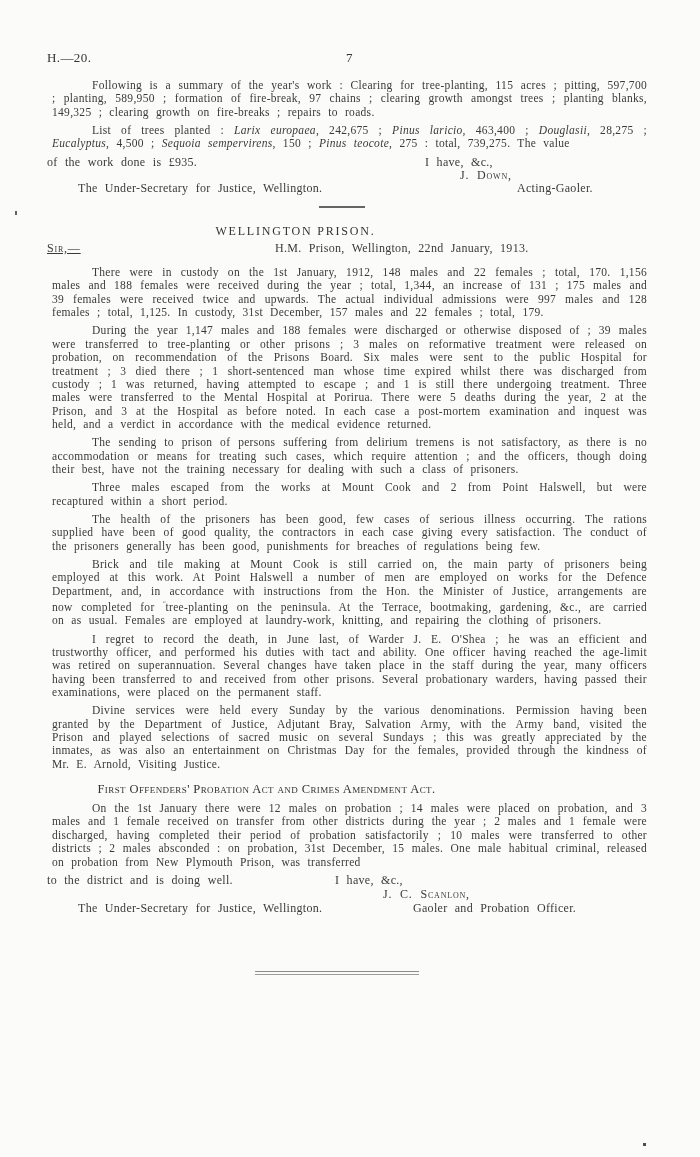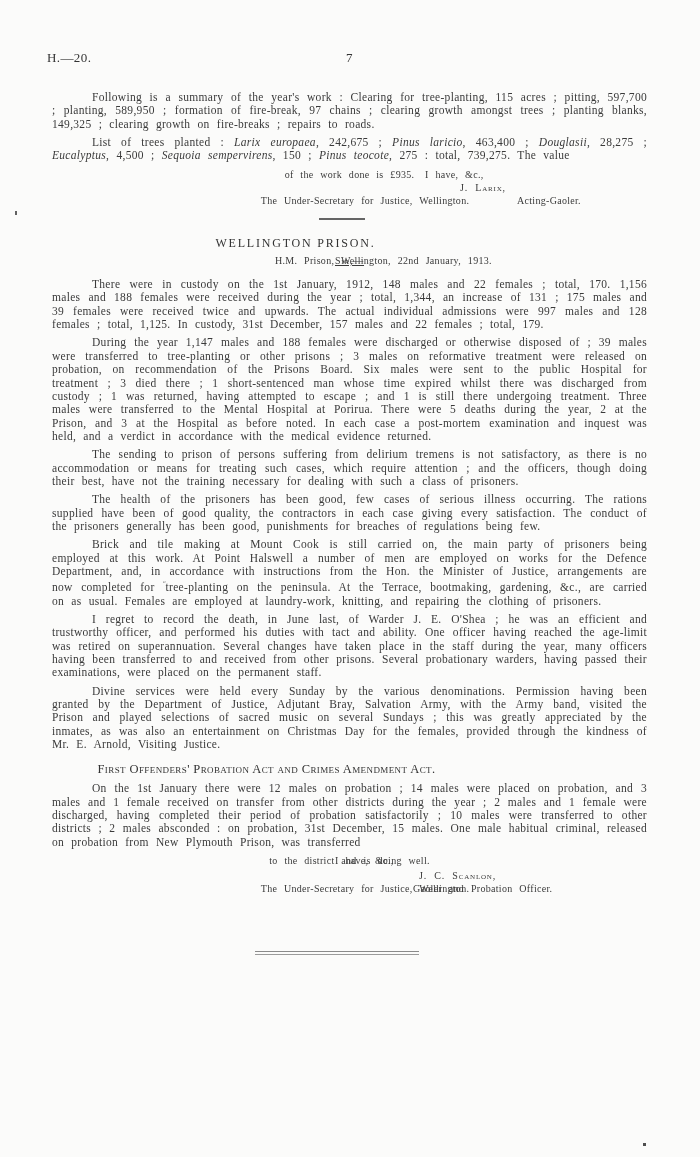--- a/index.html
+++ b/index.html
@@ -15,55 +15,54 @@
     overflow:hidden;
   }
   
   .page-header {
     display:grid;
     grid-template-columns:1fr auto 1fr;
     align-items:baseline;
     font-size:13px;
     letter-spacing:0.4px;
     color:#333;
-    margin-bottom:25px;
+    margin-bottom:13px;
   }
   .page-header .hdr-left { justify-self:start; }
   .page-header .hdr-center { justify-self:center; }
 
   p.body {
     margin:5px;
     font-size:11.5px;
     line-height:13.35px;
     letter-spacing:0.3px;
     word-spacing:4px;
     text-align:justify;
     color:#3a3a3a;
   }
   .indent { text-indent:40px; }
   .indent-lg { text-indent:58px; }
   .italic { font-style:italic; }
   .stray-mark { font-size:7px; vertical-align:5px; letter-spacing:0; }
 
   .line-rel {
     position:relative;
-    font-size:10px;
+    font-size:12px;
     line-height:13.35px;
     letter-spacing:0.3px;
     word-spacing:4px;
     height:13.35px;
     white-space:nowrap;
-    text-align:center;
   }
   .abs { position:absolute; top:0; }
   .pos-378 { left:378px; }
   .pos-413 { left:413px; }
   .pos-470 { left:470px; }
   .pos-288 { left:288px; }
-  .pos-336 { left:336px;margin-left:36px; }
+  .pos-336 { left:336px; }
   .pos-366 { left:366px; }
   .pos-228 { left:228px; }
   .addr-indent { padding-left:31px; }
   .smallcaps { font-variant:small-caps; letter-spacing:0.8px; }
 
   .dash-rule {
     width:46px; height:2px;
     background:#4a4a4a;
     margin:10px auto 0;
     transform:translateX(-8px);
@@ -112,39 +111,40 @@
   </div>
 
   <section>
     <p class="body indent">Following is a summary of the year's work :  Clearing for tree-planting, 115 acres ;  pitting, 597,700 ;  planting, 589,950 ;  formation of fire-break, 97 chains ;  clearing growth amongst trees ; planting blanks, 149,325 ;  clearing growth on fire-breaks ;  repairs to roads.</p>
     <p class="body indent"><span>List of trees planted :  </span><span class="italic">Larix europaea</span><span>, 242,675 ;  </span><span class="italic">Pinus laricio</span><span>, 463,400 ;  </span><span class="italic">Douglasii</span><span>, 28,275 ; </span><span class="italic">Eucalyptus</span><span>, 4,500 ;  </span><span class="italic">Sequoia sempervirens</span><span>, 150 ;  </span><span class="italic">Pinus teocote</span><span>, 275 :  total, 739,275.  The value</span></p>
     <div class="line-rel">
       <span>of the work done is £935.</span>
       <span class="abs pos-378">I have, &amp;c.,</span>
     </div>
     <div class="line-rel">
-      <span class="abs pos-413 smallcaps">J. Larix,</span>
+      <span class="abs pos-413 smallcaps">J. Down,</span>
     </div>
     <div class="line-rel">
       <span class="addr-indent">The Under-Secretary for Justice, Wellington.</span>
       <span class="abs pos-470">Acting-Gaoler.</span>
     </div>
   </section>
 
   <div class="dash-rule"></div>
 
   <section>
     <h2 class="section-title">WELLINGTON PRISON.</h2>
     <div class="line-rel salutation-row">
       <span class="smallcaps">Sir,—</span>
       <span class="abs pos-228">H.M. Prison, Wellington, 22nd January, 1913.</span>
     </div>
     <p class="body indent">There were in custody on the 1st January, 1912, 148 males and 22 females ;  total, 170. 1,156 males and 188 females were received during the year ;  total, 1,344, an increase of 131 ; 175 males and 39 females were received twice and upwards.  The actual individual admissions were 997 males and 128 females ;  total, 1,125.  In custody, 31st December, 157 males and 22 females ;  total, 179.</p>
     <p class="body indent">During the year 1,147 males and 188 females were discharged or otherwise disposed of ; 39 males were transferred to tree-planting or other prisons ;  3 males on reformative treatment were released on probation, on recommendation of the Prisons Board.  Six males were sent to the public Hospital for treatment ;  3 died there ;  1 short-sentenced man whose time expired whilst there was discharged from custody ;  1 was returned, having attempted to escape ;  and 1 is still there undergoing treatment.  Three males were transferred to the Mental Hospital at Porirua. There were 5 deaths during the year, 2 at the Prison, and 3 at the Hospital as before noted.  In each case a post-mortem examination and inquest was held, and a verdict in accordance with the medical evidence returned.</p>
     <p class="body indent">The sending to prison of persons suffering from delirium tremens is not satisfactory, as there is no accommodation or means for treating such cases, which require attention ;  and the officers, though doing their best, have not the training necessary for dealing with such a class of prisoners.</p>
+    <p class="body indent">Three males escaped from the works at Mount Cook and 2 from Point Halswell, but were recaptured within a short period.</p>
     <p class="body indent">The health of the prisoners has been good, few cases of serious illness occurring.  The rations supplied have been of good quality, the contractors in each case giving every satisfaction. The conduct of the prisoners generally has been good, punishments for breaches of regulations being few.</p>
     <p class="body indent"><span>Brick and tile making at Mount Cook is still carried on, the main party of prisoners being employed at this work.  At Point Halswell a number of men are employed on works for the Defence Department, and, in accordance with instructions from the Hon. the Minister of Justice, arrangements are now completed for </span><span class="stray-mark">ʺ</span><span>tree-planting on the peninsula.  At the Terrace, bootmaking, gardening, &amp;c., are carried on as usual.  Females are employed at laundry-work, knitting, and repairing the clothing of prisoners.</span></p>
     <p class="body indent">I regret to record the death, in June last, of Warder J. E. O'Shea ;  he was an efficient and trustworthy officer, and performed his duties with tact and ability.  One officer having reached the age-limit was retired on superannuation.  Several changes have taken place in the staff during the year, many officers having been transferred to and received from other prisons.  Several probationary warders, having passed their examinations, were placed on the permanent staff.</p>
     <p class="body indent">Divine services were held every Sunday by the various denominations.  Permission having been granted by the Department of Justice, Adjutant Bray, Salvation Army, with the Army band, visited the Prison and played selections of sacred music on several Sundays ;  this was greatly appreciated by the inmates, as was also an entertainment on Christmas Day for the females, provided through the kindness of Mr. E. Arnold, Visiting Justice.</p>
   </section>
 
   <section>
     <h3 class="probation-heading">First Offenders' Probation Act and Crimes Amendment Act.</h3>
     <p class="body indent">On the 1st January there were 12 males on probation ;  14 males were placed on probation, and 3 males and 1 female received on transfer from other districts during the year ;  2 males and 1 female were discharged, having completed their period of probation satisfactorily ;  10 males were transferred to other districts ;  2 males absconded :  on probation, 31st December, 15 males. One male habitual criminal, released on probation from New Plymouth Prison, was transferred</p>
     <div class="line-rel">

